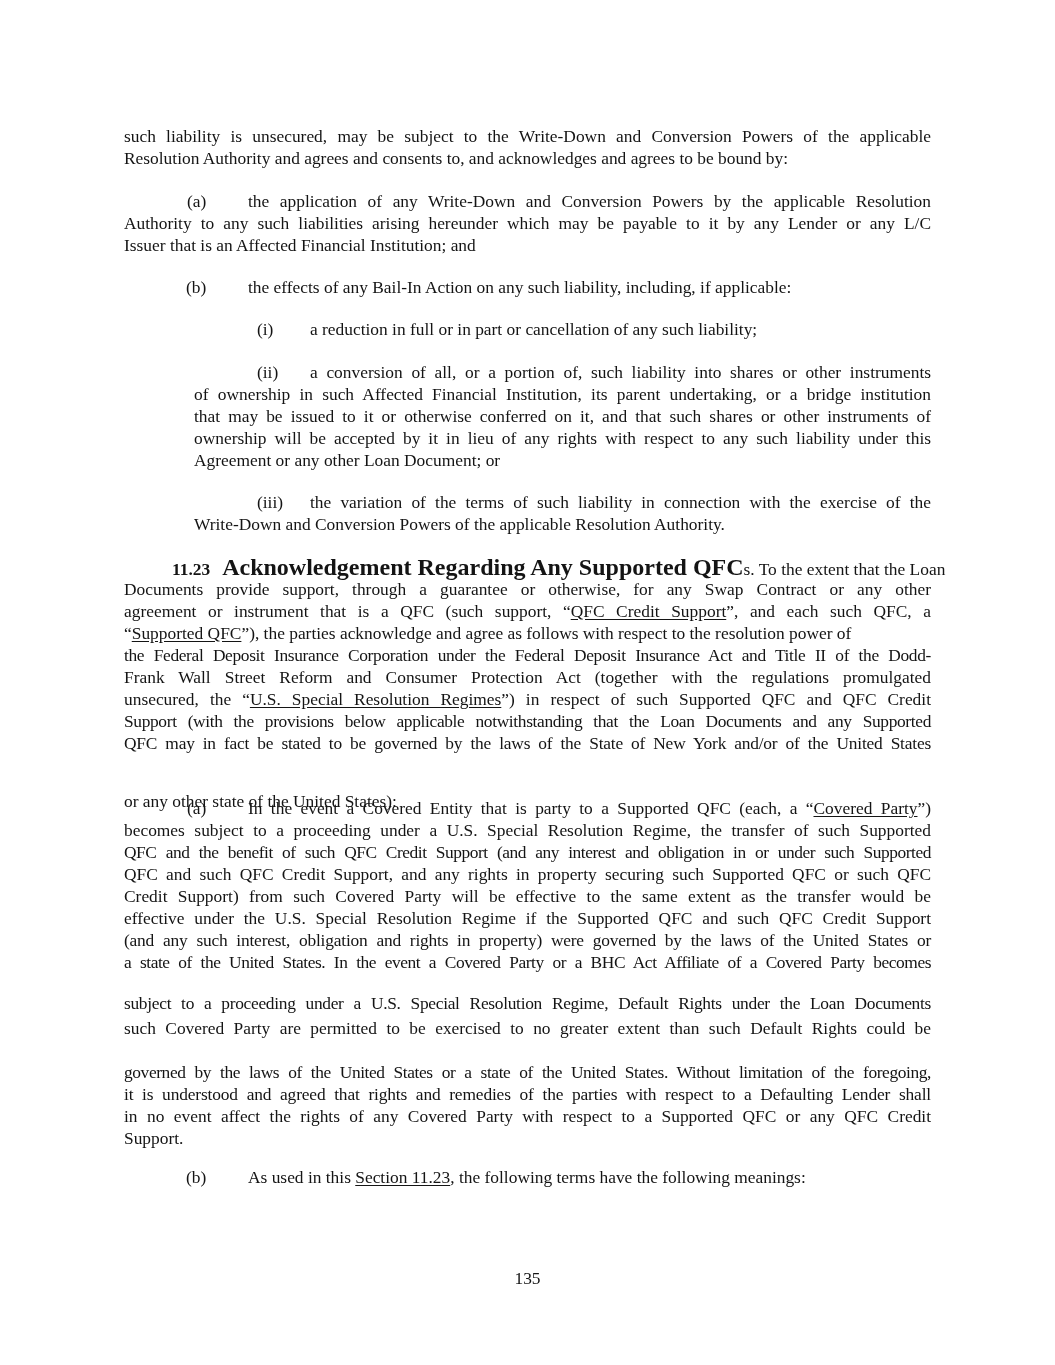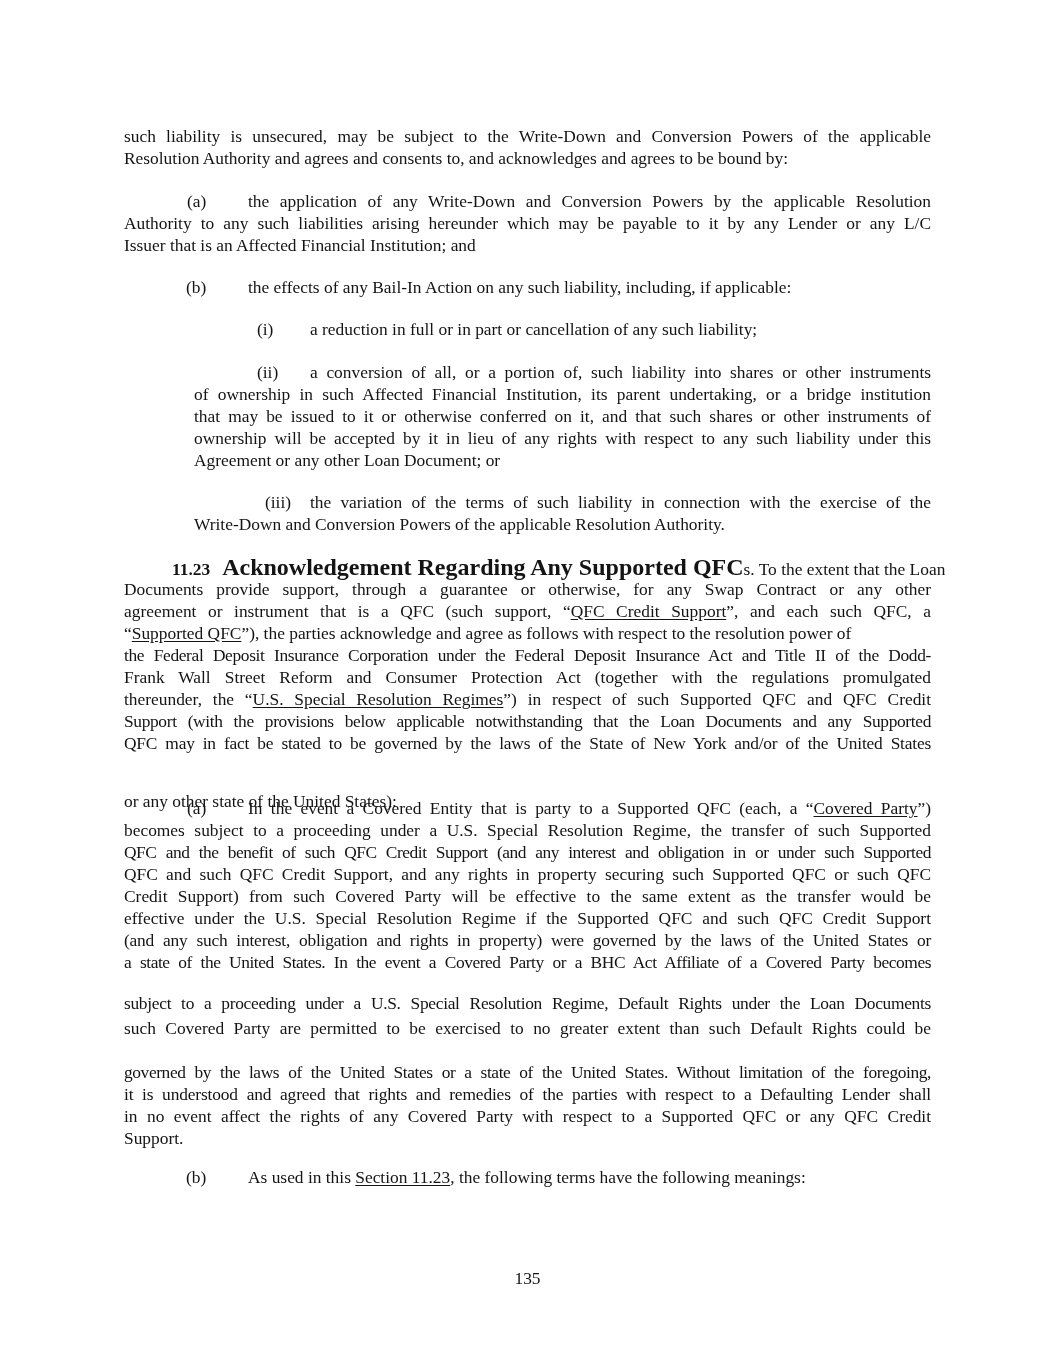--- a/index.html
+++ b/index.html
@@ -32,35 +32,35 @@
   <div class="lbl" style="left:257px; top:318px;">(i)</div>
   <div class="ln" style="left:310px; top:318px;">a reduction in full or in part or cancellation of any such liability;</div>
 
   <div class="lbl" style="left:257px; top:361px;">(ii)</div>
   <div class="ln j" style="left:310px; width:621px; top:361px;">a conversion of all, or a portion of, such liability into shares or other instruments</div>
   <div class="ln j" style="left:194px; width:737px; top:383px;">of ownership in such Affected Financial Institution, its parent undertaking, or a bridge institution</div>
   <div class="ln j" style="left:194px; width:737px; top:405px;">that may be issued to it or otherwise conferred on it, and that such shares or other instruments of</div>
   <div class="ln j" style="left:194px; width:737px; top:427px;">ownership will be accepted by it in lieu of any rights with respect to any such liability under this</div>
   <div class="ln" style="left:194px; top:449px;">Agreement or any other Loan Document; or</div>
 
-  <div class="lbl" style="left:257px; top:491px;margin-left:8px;">(iii)</div>
+  <div class="lbl" style="left:257px; top:491px;">(iii)</div>
   <div class="ln j" style="left:310px; width:621px; top:491px;">the variation of the terms of such liability in connection with the exercise of the</div>
   <div class="ln" style="left:194px; top:513px;">Write-Down and Conversion Powers of the applicable Resolution Authority.</div>
 
   <div class="ln" style="left:172px; top:556px;">
     <span class="b">11.23</span><span style="display:inline-block; width:12px;"></span><span class="b h">Acknowledgement Regarding Any Supported QFC</span><span>s</span><span>.  To the extent that the Loan</span>
   </div>
   <div class="ln j" style="left:124px; width:807px; top:578px;">Documents provide support, through a guarantee or otherwise, for any Swap Contract or any other</div>
   <div class="ln j" style="left:124px; width:807px; top:600px;"><span>agreement or instrument that is a QFC (such support, “</span><span class="u">QFC Credit Support</span><span>”, and each such QFC, a</span></div>
   <div class="ln" style="left:124px; width:807px; top:622px; display:flex; justify-content:space-between;">
       <span><span>“</span><span class="u">Supported QFC</span><span>”), the parties acknowledge and agree as follows with respect to  the resolution power of</span></span>
     </div>
   <div class="ln j" style="left:124px; width:807px; top:644px; letter-spacing:-0.35px;">the Federal Deposit Insurance Corporation under the Federal Deposit Insurance Act and Title II of the Dodd-</div>
   <div class="ln j" style="left:124px; width:807px; top:666px;">Frank Wall Street Reform and Consumer Protection Act (together with the regulations promulgated</div>
-  <div class="ln j" style="left:124px; width:807px; top:688px;"><span>thereunder, the “</span><span class="u">U.S. Special Resolution Regimes</span><span>”) in respect of such Supported QFC and QFC Credit</span></div>
+  <div class="ln j" style="left:124px; width:807px; top:688px;"><span>unsecured, the “</span><span class="u">U.S. Special Resolution Regimes</span><span>”) in respect of such Supported QFC and QFC Credit</span></div>
   <div class="ln j" style="left:124px; width:807px; top:710px; letter-spacing:-0.35px;">Support (with the provisions below applicable notwithstanding that the Loan Documents and any Supported</div>
   <div class="ln j" style="left:124px; width:807px; top:732px; letter-spacing:-0.2px;">QFC may in fact be stated to be governed by the laws of the State of New York and/or of the United States</div>
   <div class="ln" style="left:124px; top:754px;margin-top:36px;">or any other state of the United States):</div>
 
   <div class="lbl" style="left:187px; top:797px;">(a)</div>
   <div class="ln j" style="left:248px; width:683px; top:797px;"><span>In the event a Covered Entity that is party to a Supported QFC (each, a “</span><span class="u">Covered Party</span><span>”)</span></div>
   <div class="ln j" style="left:124px; width:807px; top:819px;">becomes subject to a proceeding under a U.S. Special Resolution Regime, the transfer of such Supported</div>
   <div class="ln j" style="left:124px; width:807px; top:841px; letter-spacing:-0.45px;">QFC and the benefit of such QFC Credit Support (and any interest and obligation in or under such Supported</div>
   <div class="ln j" style="left:124px; width:807px; top:863px;">QFC and such QFC Credit Support, and any rights in property securing such Supported QFC or such QFC</div>
   <div class="ln j" style="left:124px; width:807px; top:885px;">Credit Support) from such Covered Party will be effective to the same extent as the transfer would be</div>

